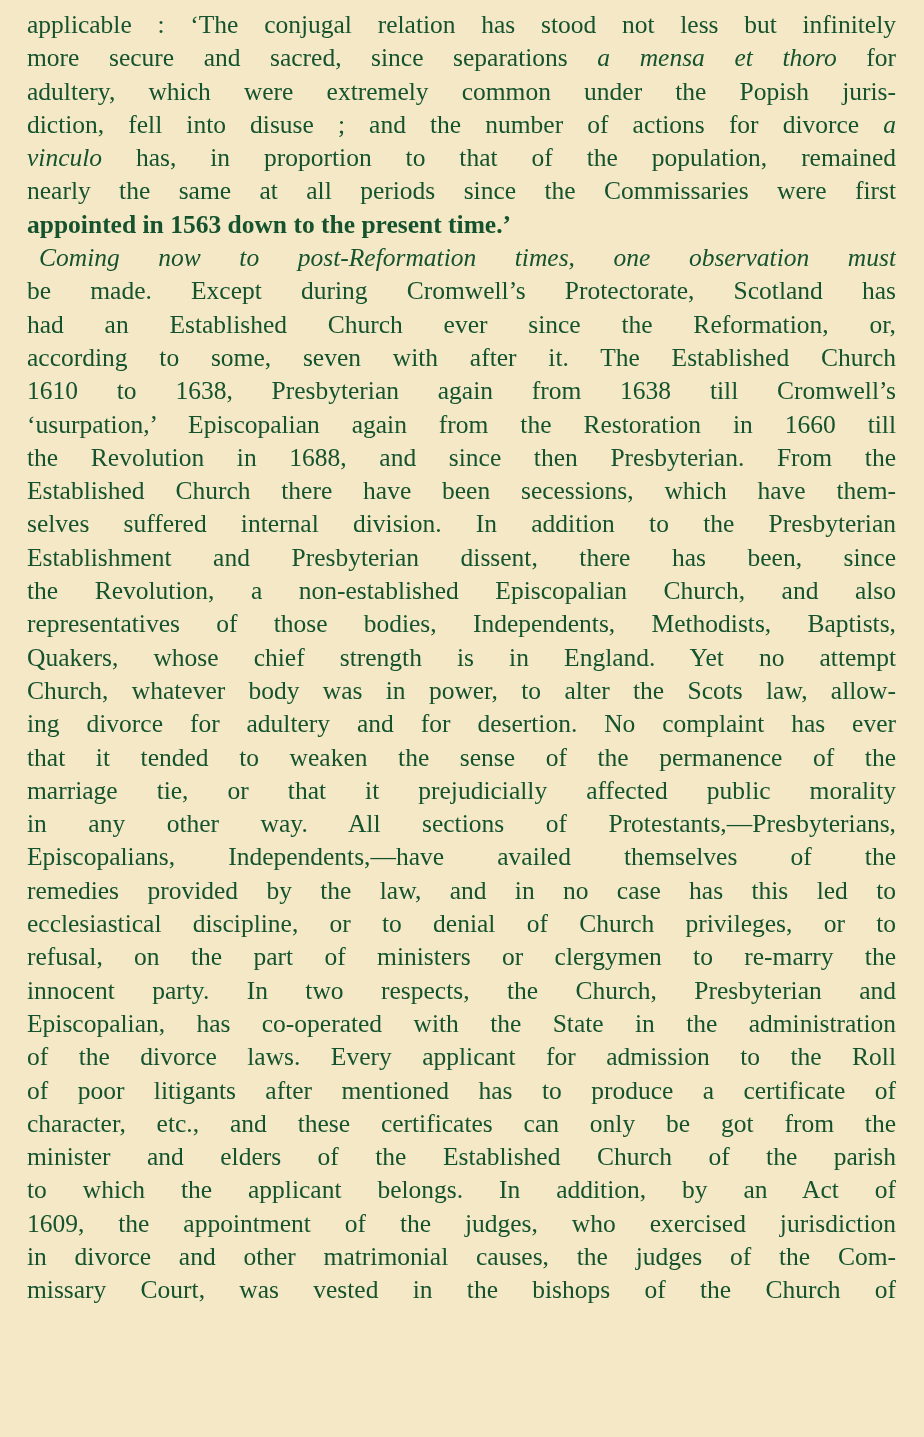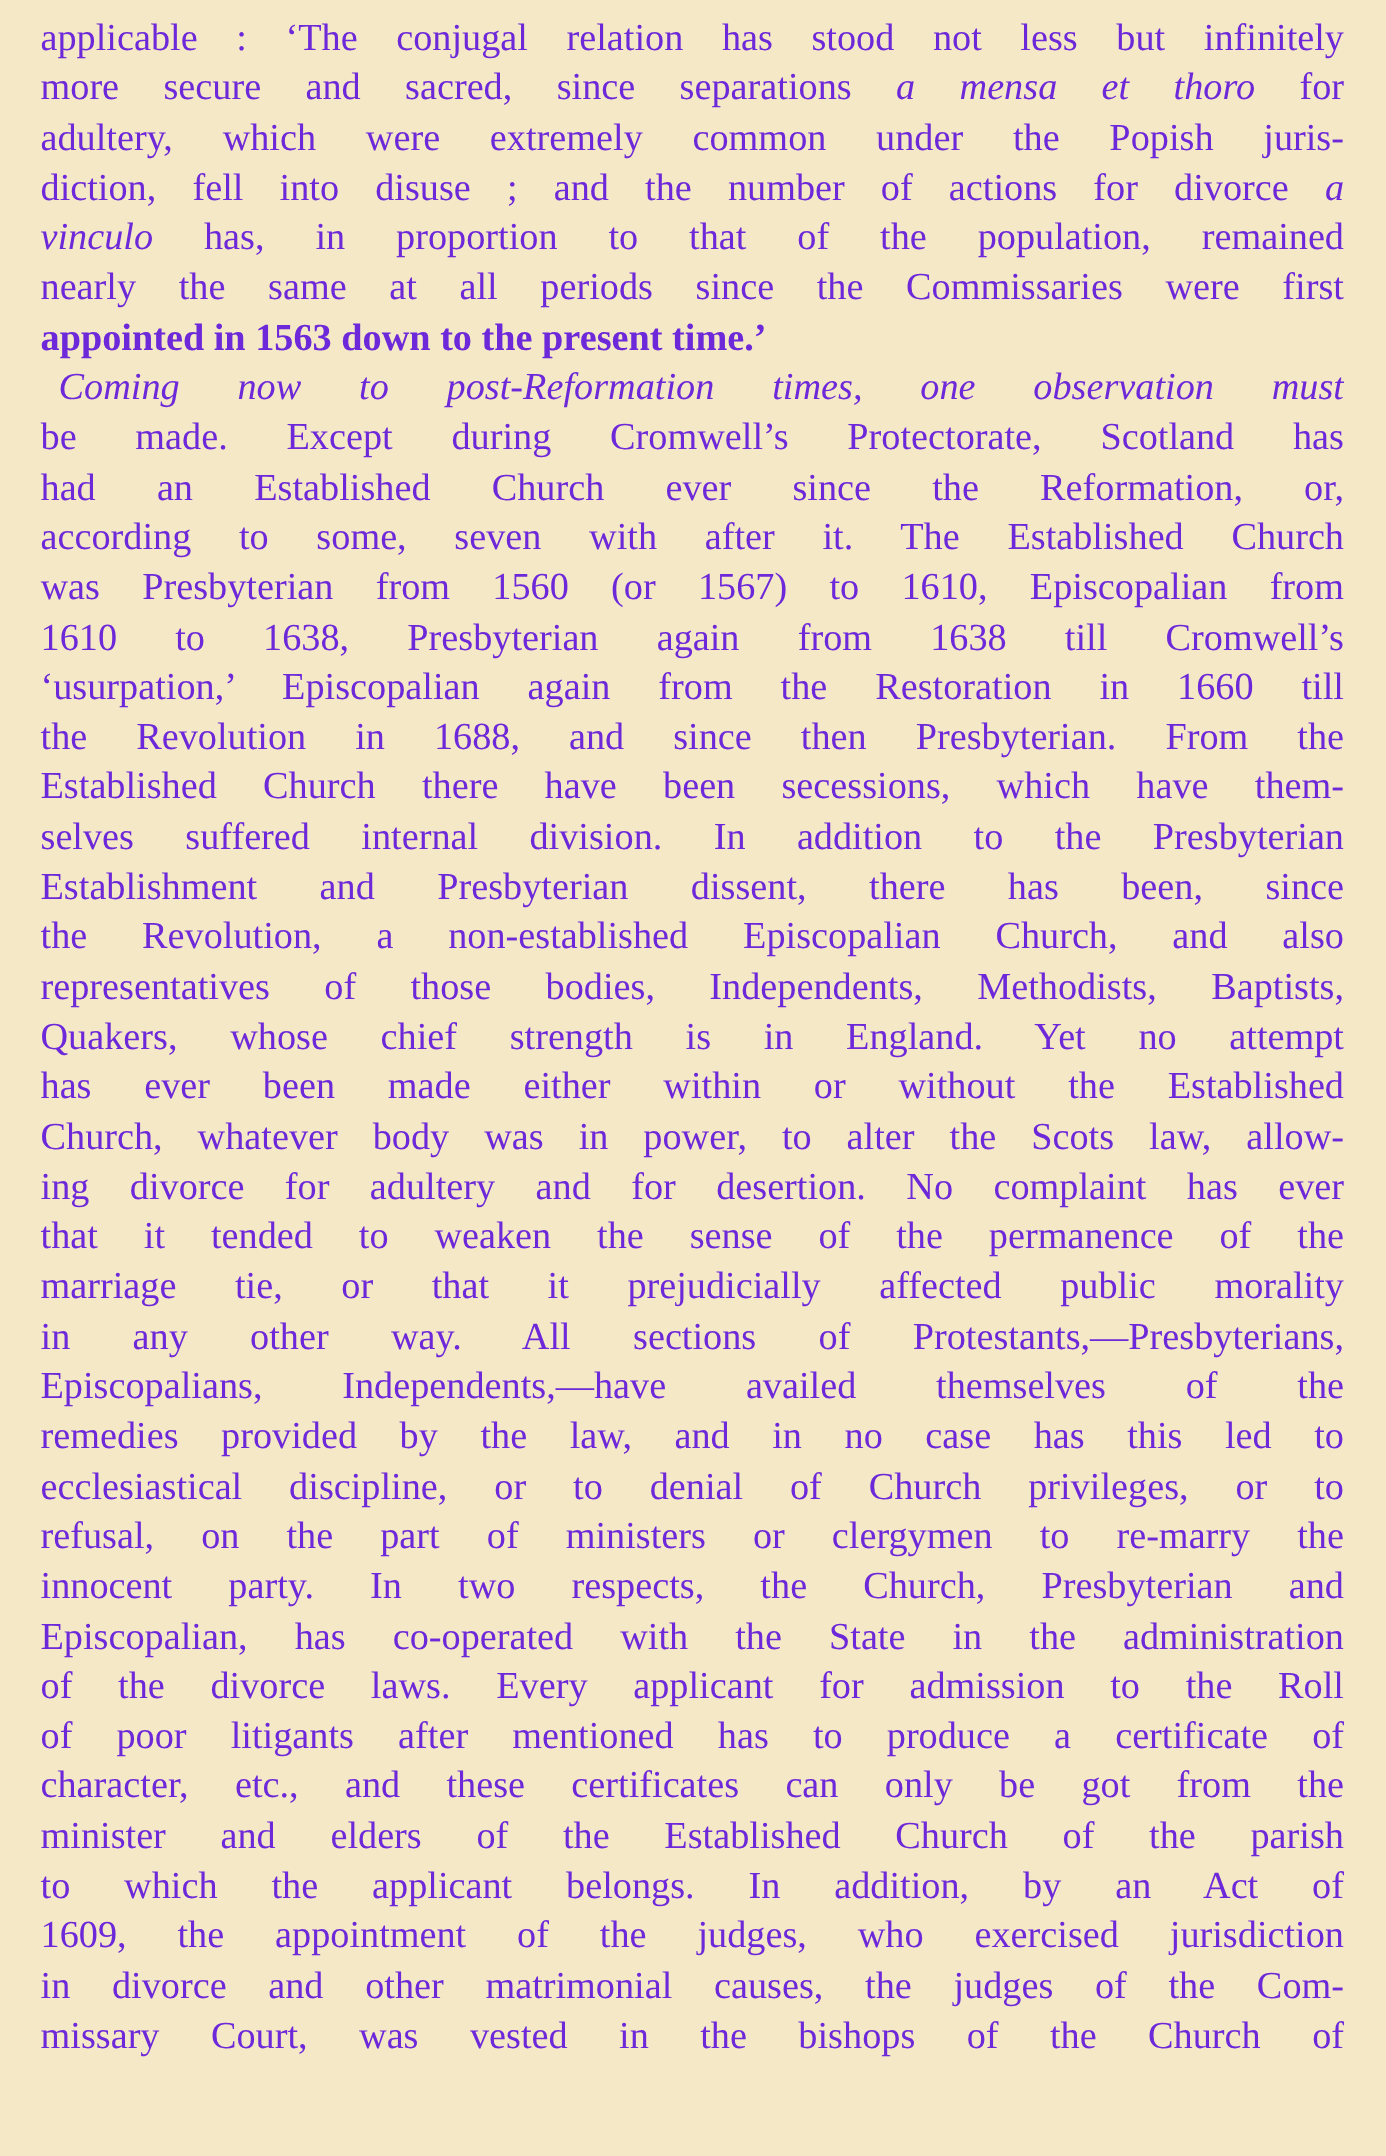--- a/index.html
+++ b/index.html
@@ -14,21 +14,21 @@
     position: relative;
   }
   .page {
     position: absolute;
     left: 27px;
     top: 8px;
     width: 869px;
     font-family: "Liberation Serif", "DejaVu Serif", serif;
     font-size: 25.5px;
     line-height: 33.3px;
-    color: #6d28d9;
+    color: #14532d;
   }
   .line {
     display: block;
     height: 33.3px;
     white-space: nowrap;
     text-align: justify;
     text-align-last: justify;
     overflow: hidden;
   }
   .line.last {
@@ -55,31 +55,29 @@
         <span class="line"><span>diction, fell into disuse ; and the number of actions for divorce </span><span class="it">a</span></span>
         <span class="line"><span class="it">vinculo</span><span> has, in proportion to that of the population, remained</span></span>
         <span class="line"><span>nearly the same at all periods since the Commissaries were first</span></span>
         <span class="line last"><span>appointed in 1563 down to the present time.’</span></span>
       </div>
       <div>
         <span class="line indent"><span>Coming now to post-Reformation times, one observation must</span></span>
         <span class="line"><span>be made.  Except during Cromwell’s Protectorate, Scotland has</span></span>
         <span class="line"><span>had an Established Church ever since the Reformation, or,</span></span>
         <span class="line"><span>according to some, seven with after it.  The Established Church</span></span>
-        <span class="line"><span>was Presbyterian from 1560 (or 1567) to 1610, Episcopalian from</span></span>
         <span class="line"><span>1610 to 1638, Presbyterian again from 1638 till Cromwell’s</span></span>
         <span class="line"><span>‘usurpation,’ Episcopalian again from the Restoration in 1660 till</span></span>
         <span class="line"><span>the Revolution in 1688, and since then Presbyterian.  From the</span></span>
         <span class="line"><span>Established Church there have been secessions, which have them-</span></span>
         <span class="line"><span>selves suffered internal division.  In addition to the Presbyterian</span></span>
         <span class="line"><span>Establishment and Presbyterian dissent, there has been, since</span></span>
         <span class="line"><span>the Revolution, a non-established Episcopalian Church, and also</span></span>
         <span class="line"><span>representatives of those bodies, Independents, Methodists, Baptists,</span></span>
         <span class="line"><span>Quakers, whose chief strength is in England.  Yet no attempt</span></span>
-        <span class="line"><span>has ever been made either within or without the Established</span></span>
         <span class="line"><span>Church, whatever body was in power, to alter the Scots law, allow-</span></span>
         <span class="line"><span>ing divorce for adultery and for desertion.  No complaint has ever</span></span>
         <span class="line"><span>that it tended to weaken the sense of the permanence of the</span></span>
         <span class="line"><span>marriage tie, or that it prejudicially affected public morality</span></span>
         <span class="line"><span>in any other way.  All sections of Protestants,—Presbyterians,</span></span>
         <span class="line"><span>Episcopalians, Independents,—have availed themselves of the</span></span>
         <span class="line"><span>remedies provided by the law, and in no case has this led to</span></span>
         <span class="line"><span>ecclesiastical discipline, or to denial of Church privileges, or to</span></span>
         <span class="line"><span>refusal, on the part of ministers or clergymen to re-marry the</span></span>
         <span class="line"><span>innocent party.  In two respects, the Church, Presbyterian and</span></span>

